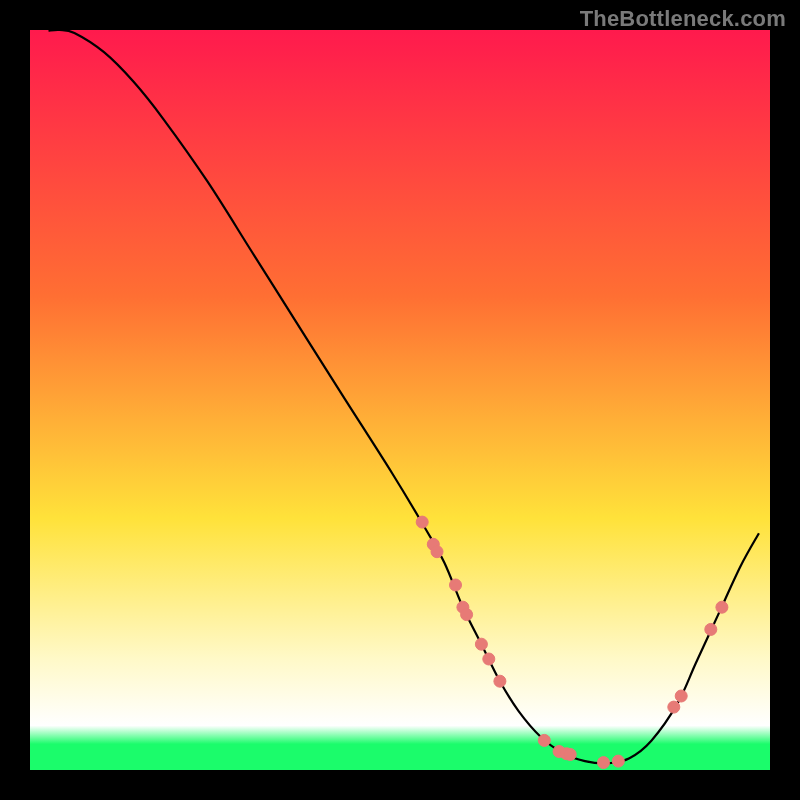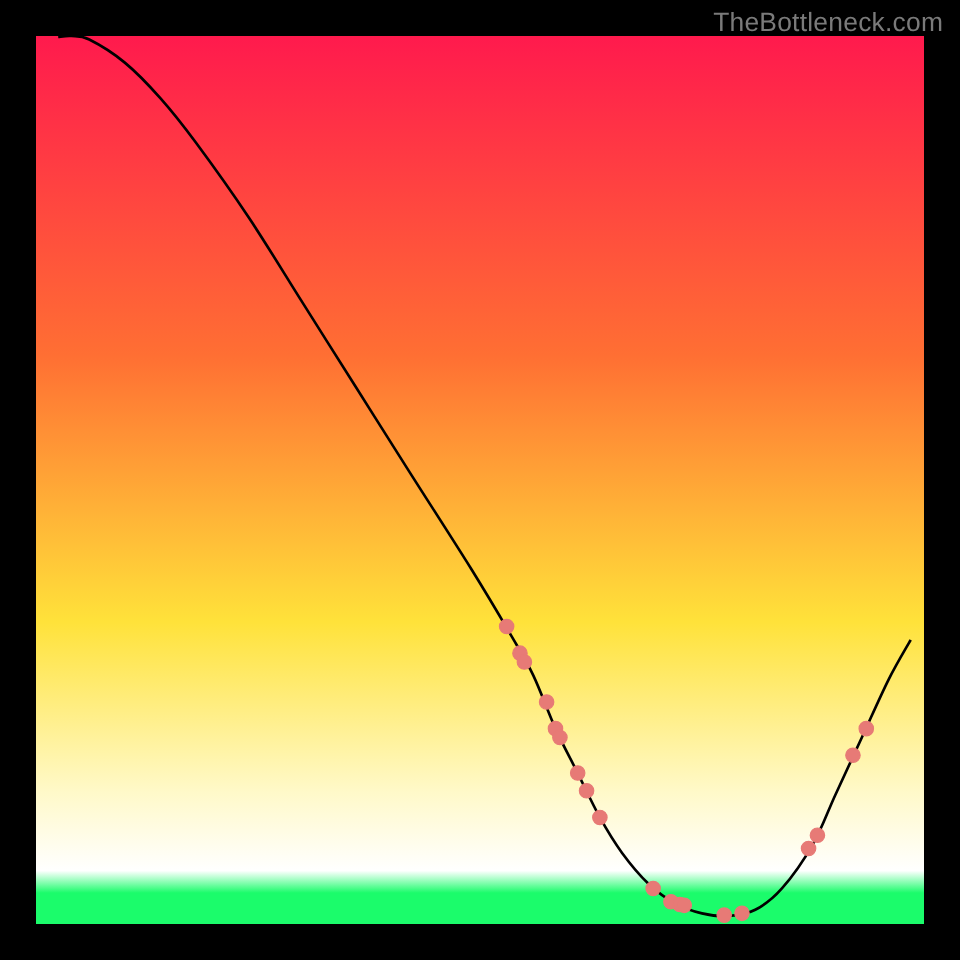--- a/index.html
+++ b/index.html
@@ -19,21 +19,21 @@
     position: absolute;
     top: 0;
     left: 0;
   }
   .watermark {
     position: absolute;
     top: 6px;
     right: 14px;
     font-family: Arial, Helvetica, sans-serif;
     font-size: 22px;
-    font-weight: 400;
+    font-weight: 700;
     color: #7a7a7a;
     letter-spacing: 0.2px;
     user-select: none;
   }
 </style>
 </head>
 <body>
 
 <div class="stage">
   <svg width="800" height="800" viewBox="0 0 800 800">

